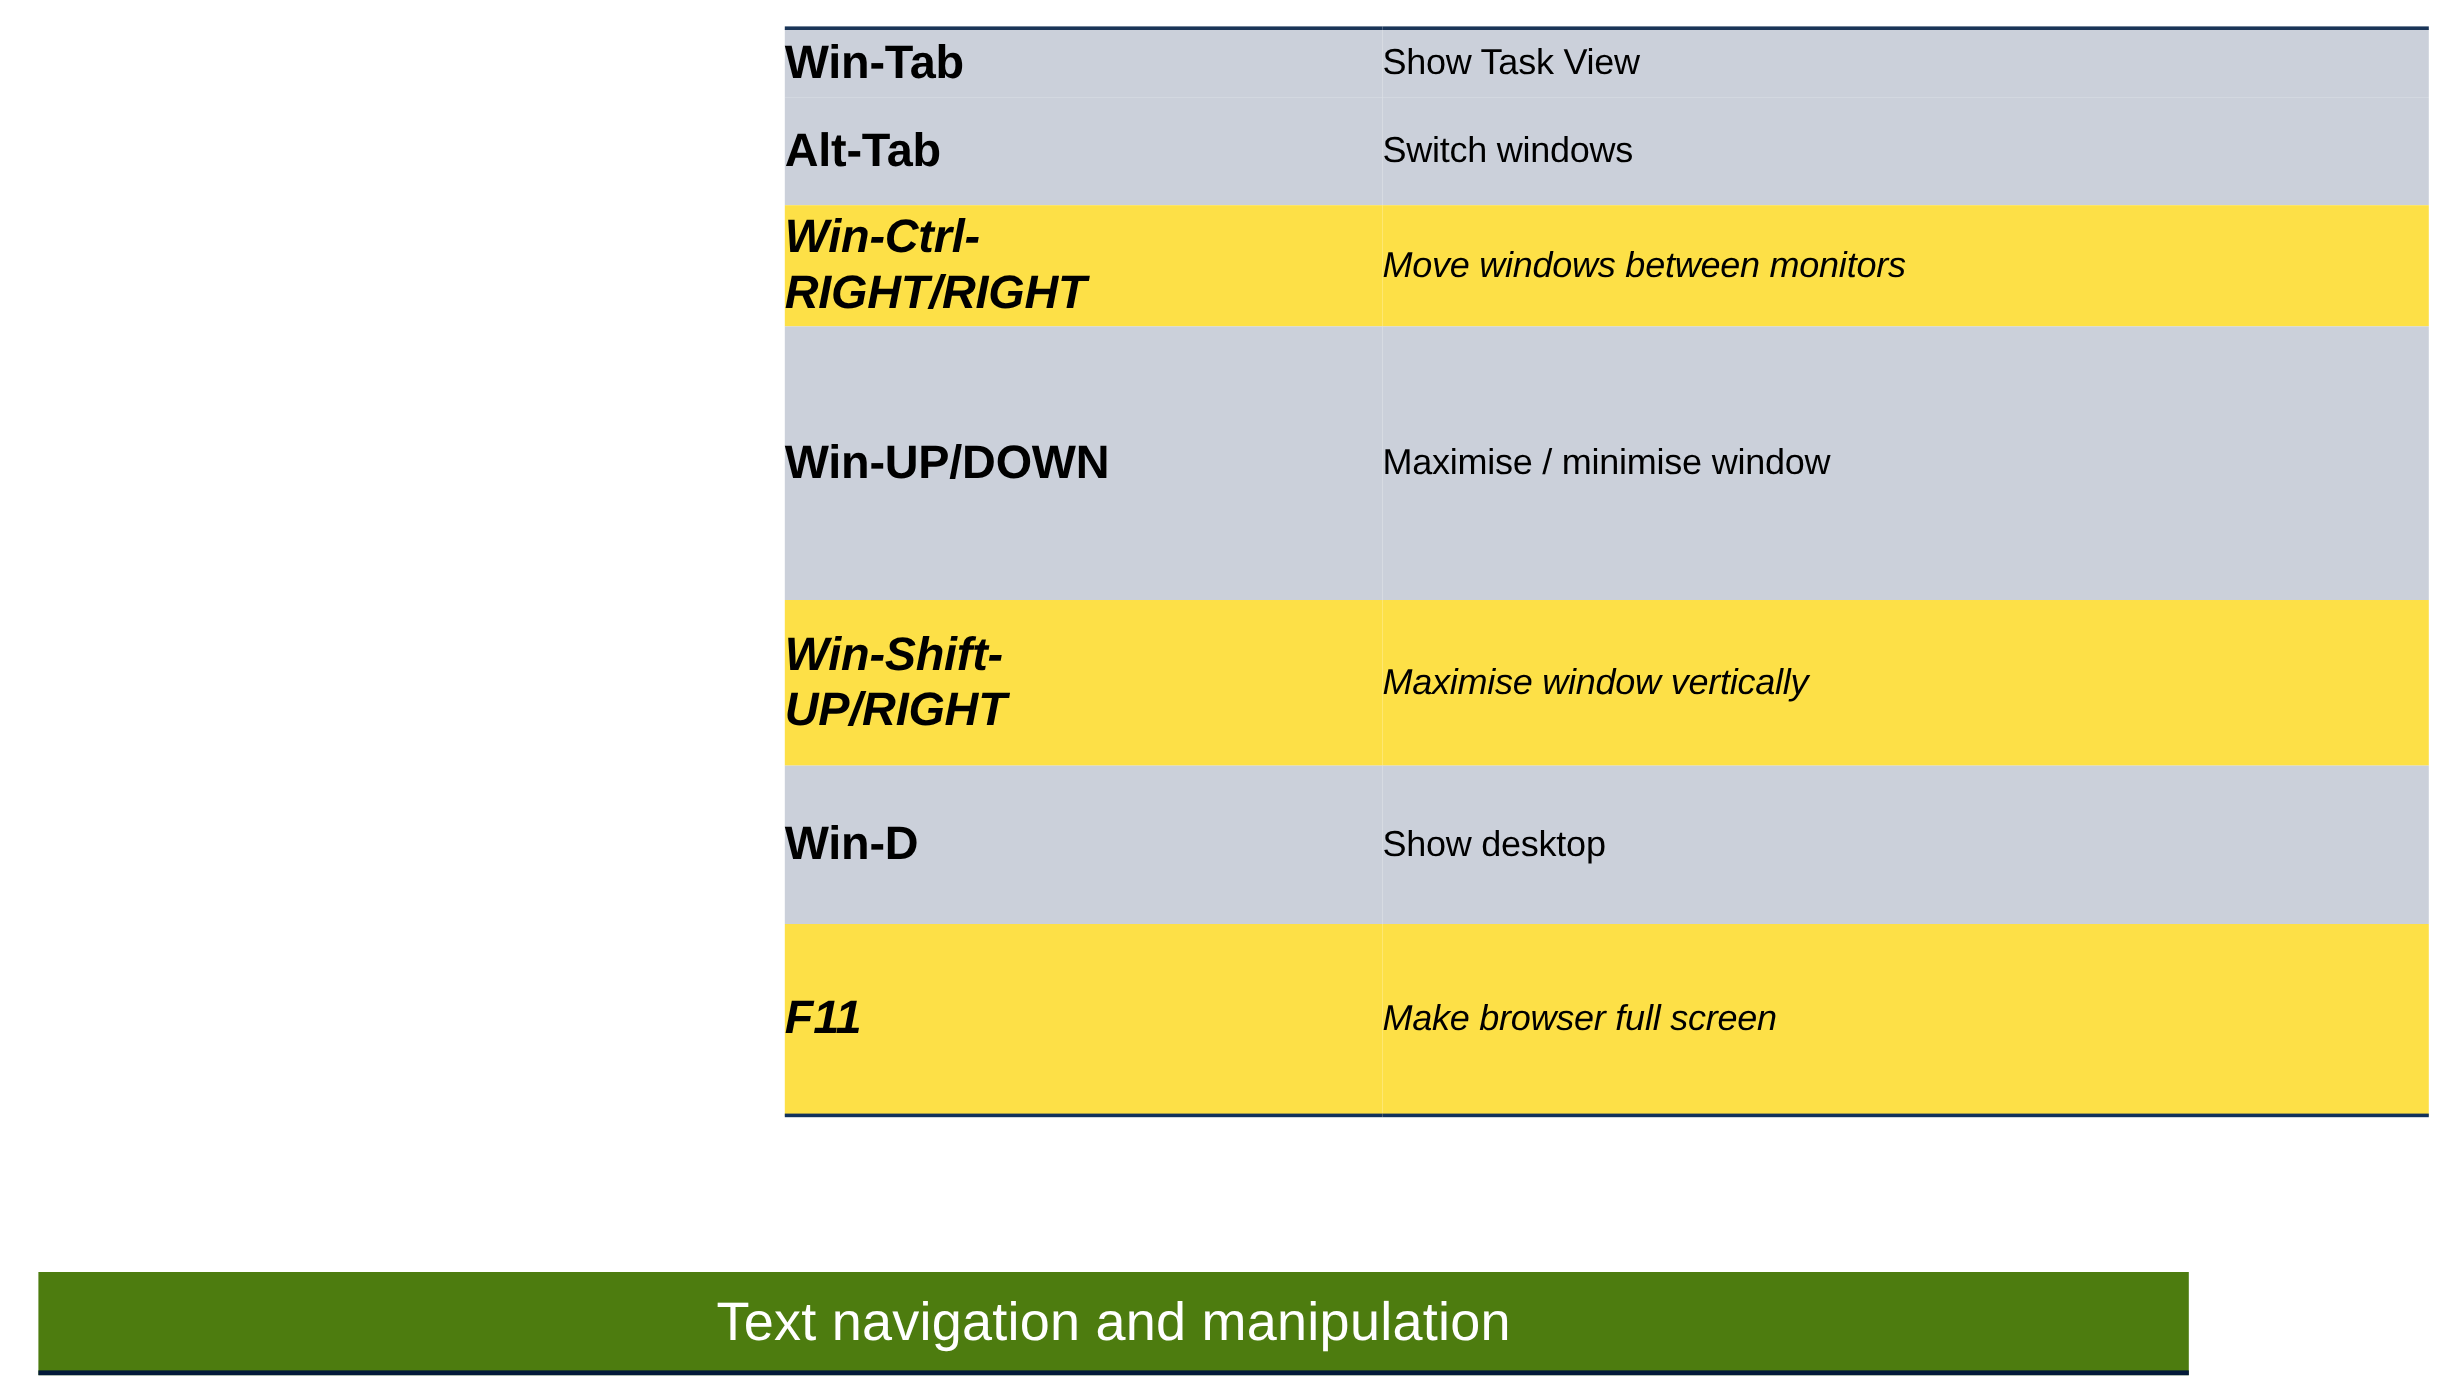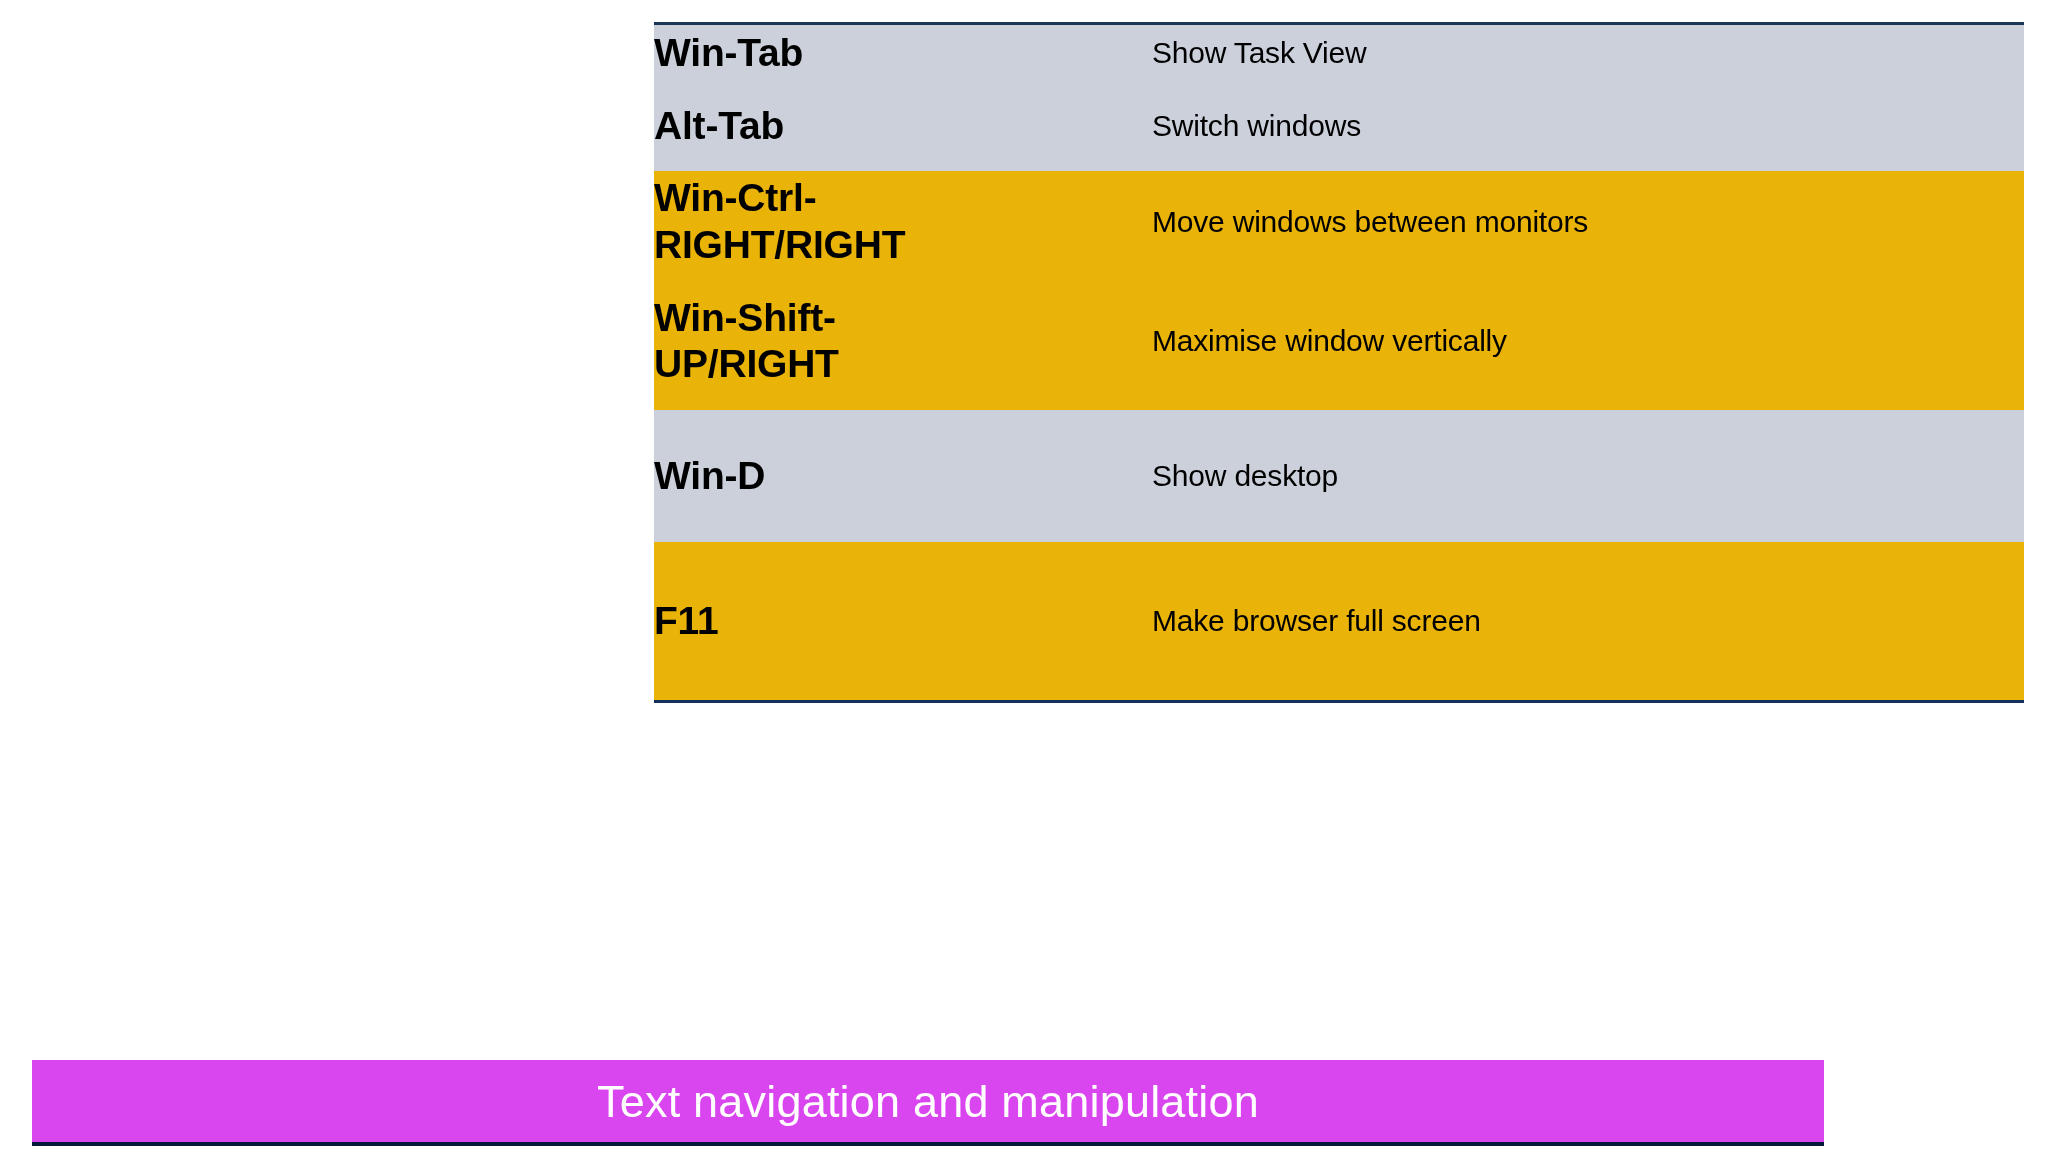--- a/index.html
+++ b/index.html
@@ -34,21 +34,21 @@
     border-collapse: collapse;
     table-layout: fixed;
     border-top: 3px solid #1a3558;
     border-bottom: 3px solid #12325c;
   }
 
   #shortcut-table col.c-key   { width: 498px; }
   #shortcut-table col.c-desc  { width: 872px; }
 
   #shortcut-table tr.row-shaded  { background: #cbd0da; }
-  #shortcut-table tr.row-plain   { background: #eab308; }
+  #shortcut-table tr.row-plain   { background: #fde047; font-style: italic; }
 
   #shortcut-table td {
     vertical-align: middle;
     padding: 0;
     border: none;
   }
 
   td.key-cell {
     padding: 0 10px 0 18px;
     font-weight: bold;
@@ -79,21 +79,21 @@
 
   .key-line { display: block; white-space: nowrap; }
 
   
   #footer-banner {
     position: absolute;
     left: 0;
     top: 1060px;
     width: 1792px;
     height: 86px;
-    background: #d946ef;
+    background: #4d7c0f;
     border-bottom: 4px solid #041a3a;
     display: flex;
     align-items: center;
     justify-content: center;
     box-sizing: border-box;
   }
   #footer-banner .banner-text {
     color: #ffffff;
     font-size: 45px;
     font-weight: normal;
@@ -125,20 +125,24 @@
       </tr>
 
       <tr class="row-plain r-ctrl">
         <td class="key-cell">
           <span class="key-line">Win-Ctrl-</span>
           <span class="key-line">RIGHT/RIGHT</span>
         </td>
         <td class="desc-cell">Move windows between monitors</td>
       </tr>
 
+      <tr class="row-shaded r-updown">
+        <td class="key-cell">Win-UP/DOWN</td>
+        <td class="desc-cell">Maximise / minimise window</td>
+      </tr>
 
       <tr class="row-plain r-shift">
         <td class="key-cell">
           <span class="key-line">Win-Shift-</span>
           <span class="key-line">UP/RIGHT</span>
         </td>
         <td class="desc-cell">Maximise window vertically</td>
       </tr>
 
       <tr class="row-shaded r-wind">

